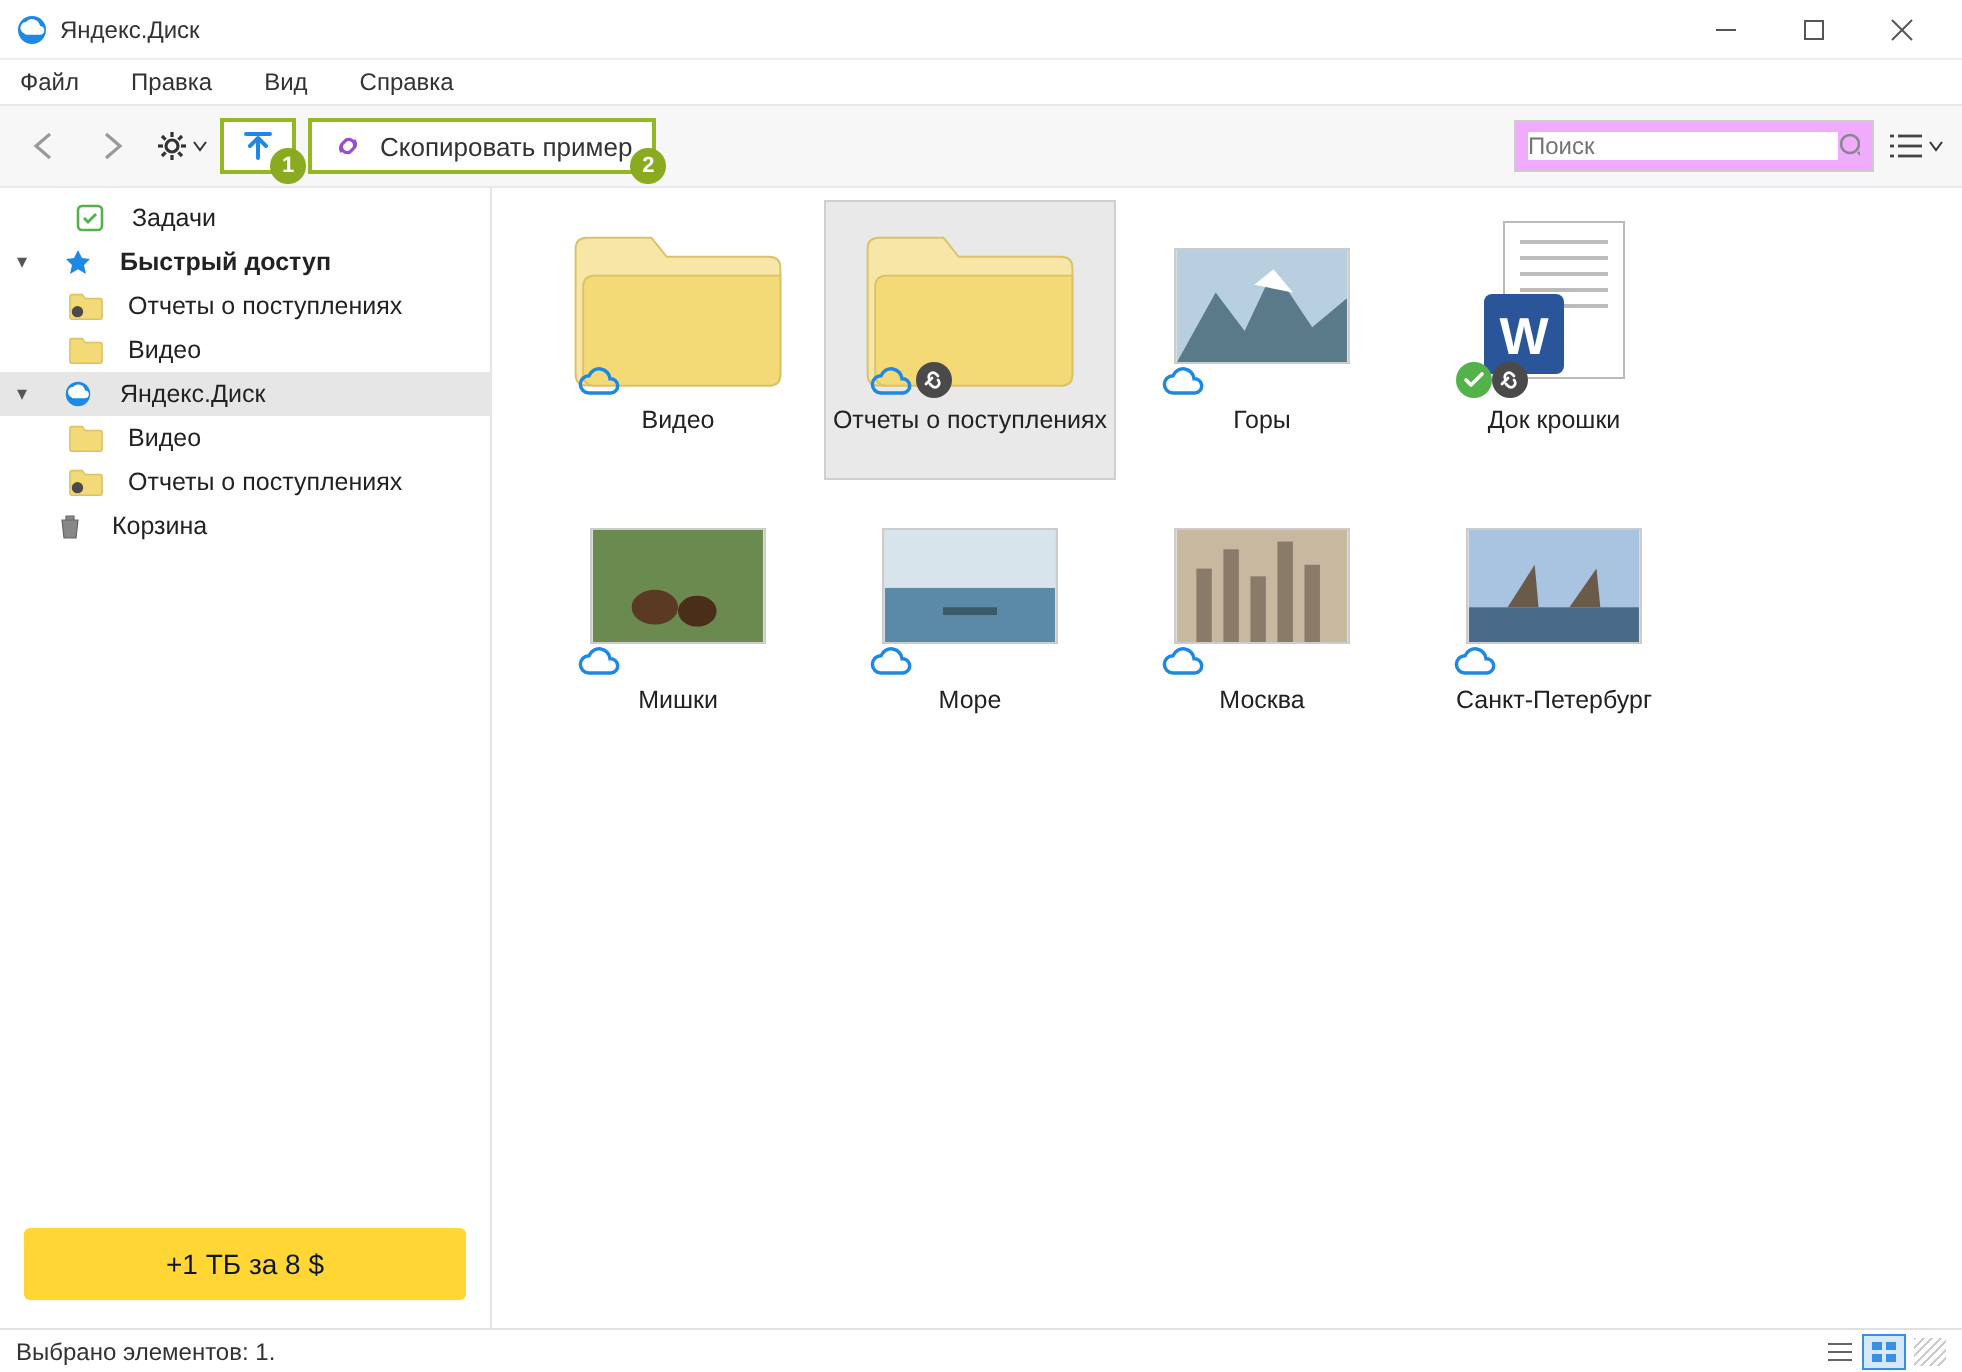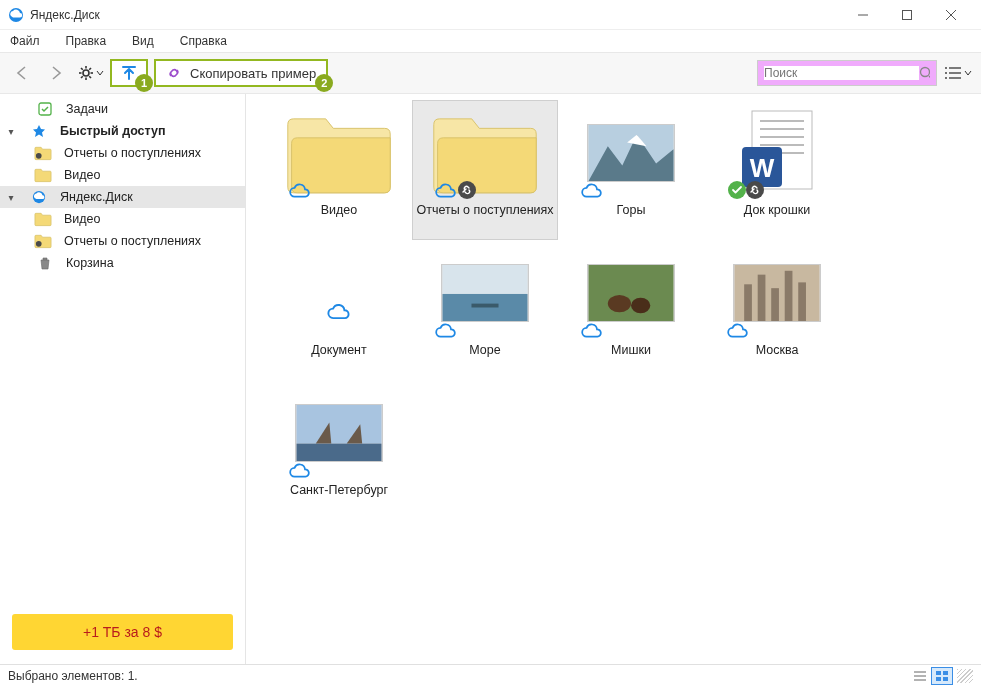--- a/index.html
+++ b/index.html
@@ -23,21 +23,21 @@
   .viewbtn{width:30px; height:26px; display:flex; align-items:center; justify-content:center; color:#555;}
   .body { flex:1; display:flex; overflow:hidden;}
   .sidebar { width:246px; border-right:1px solid #e5e5e5; display:flex; flex-direction:column; padding-top:4px;}
   .tree { flex:1; overflow:auto;}
   .node { height:22px; display:flex; align-items:center; gap:12px; padding-right:6px; white-space:nowrap; font-size:12.5px; color:#222;}
   .node.sel{background:#e6e6e6;}
   .node .twisty{width:14px; display:flex; justify-content:center; color:#555; font-size:10px;}
   .node .ic{width:18px; height:18px; display:flex; align-items:center; justify-content:center;}
   .sidebar-footer{padding:10px 12px 14px;}
   .avail{font-size:12.5px; color:#333; margin-bottom:8px;}
-  .promo{background:#ffd633; color:#b91c1c; text-align:center; padding:10px 6px; font-size:14px; border-radius:3px;}
+  .promo{background:#ffd633; color:#0f172a; text-align:center; padding:10px 6px; font-size:14px; border-radius:3px;}
   .content{flex:1; overflow:auto; padding:6px 20px 10px 20px;}
   .grid{display:flex; flex-wrap:wrap; gap:0 0;}
   .item{width:146px; height:140px; display:flex; flex-direction:column; align-items:center; justify-content:flex-start; padding-top:6px; border:1px solid transparent;}
   .item.selected{background:#e9e9e9; border-color:#cfcfcf;}
   .thumb{width:110px; height:92px; position:relative; display:flex; align-items:center; justify-content:center;}
   .cloud{position:absolute; left:4px; bottom:0px;}
   .label{font-size:12.5px; color:#222; text-align:center; margin-top:4px; max-width:140px;}
   .statusbar{height:22px; border-top:1px solid #e0e0e0; display:flex; align-items:center; padding:0 8px; font-size:12px; color:#333;}
   .statusbar .spacer{flex:1;}
   .sbicon{width:22px; height:18px; display:flex; align-items:center; justify-content:center; border:1px solid transparent;}
@@ -240,21 +240,21 @@
       </div>
       <div class="node" style="padding-left:34px">
         <span class="ic">
             <svg width="18" height="16" viewBox="0 0 19 16">
               <use href="#folder-s"></use>
               <circle cx="5" cy="11" r="3" fill="#4a4a4a"></circle>
             </svg>
           </span>
         <span>Отчеты о поступлениях</span>
       </div>
-      <div class="node" style="padding-left:10px">
+      <div class="node" style="">
         <span class="twisty"></span>
         <span class="ic">
             <svg width="14" height="14">
               <path d="M3 4 h8 l-1 9 h-6 Z M5 4 V2 h4 v2" fill="#888" stroke="#666" stroke-width="0.6"></path>
             </svg>
           </span>
         <span>Корзина</span>
       </div>
     </div>
     <div class="sidebar-footer">
@@ -335,62 +335,52 @@
             </span>
           <span style="position:absolute;left:24px;bottom:0">
               <svg width="18" height="18" viewBox="0 0 18 18">
                 <use href="#link-badge"></use>
               </svg>
             </span>
         </div>
         <div class="label">Док крошки</div>
       </div>
 
-      <div class="item">
-        <div class="thumb">
-          <span class="cloud" style="left:50%;transform:translateX(-50%);bottom:18px">
-              <svg width="26" height="20" viewBox="0 0 22 16">
-                <use href="#cloud-blue"></use>
-              </svg>
-            </span>
-        </div>
-        <div class="label">Документ</div>
-      </div>
-
+
+
+      <div class="item">
+        <div class="thumb">
+          <svg class="mockimg" viewBox="0 0 88 58">
+              <rect width="88" height="58" fill="#6b8a50"></rect>
+              <ellipse cx="32" cy="40" rx="12" ry="9" fill="#5a3a22"></ellipse>
+              <ellipse cx="54" cy="42" rx="10" ry="8" fill="#4a2e1a"></ellipse>
+            </svg>
+          <span class="cloud">
+              <svg width="24" height="18" viewBox="0 0 22 16">
+                <use href="#cloud-blue"></use>
+              </svg>
+            </span>
+        </div>
+        <div class="label">Мишки</div>
+      </div>
 
       <div class="item">
         <div class="thumb">
           <svg class="mockimg" viewBox="0 0 88 58">
               <rect width="88" height="30" fill="#d8e4ec"></rect>
               <rect y="30" width="88" height="28" fill="#5a8aa8"></rect>
               <rect x="30" y="40" width="28" height="4" fill="#3a5a6a"></rect>
             </svg>
           <span class="cloud">
               <svg width="24" height="18" viewBox="0 0 22 16">
                 <use href="#cloud-blue"></use>
               </svg>
             </span>
         </div>
         <div class="label">Море</div>
-      </div>
-
-      <div class="item">
-        <div class="thumb">
-          <svg class="mockimg" viewBox="0 0 88 58">
-              <rect width="88" height="58" fill="#6b8a50"></rect>
-              <ellipse cx="32" cy="40" rx="12" ry="9" fill="#5a3a22"></ellipse>
-              <ellipse cx="54" cy="42" rx="10" ry="8" fill="#4a2e1a"></ellipse>
-            </svg>
-          <span class="cloud">
-              <svg width="24" height="18" viewBox="0 0 22 16">
-                <use href="#cloud-blue"></use>
-              </svg>
-            </span>
-        </div>
-        <div class="label">Мишки</div>
       </div>
 
       <div class="item">
         <div class="thumb">
           <svg class="mockimg" viewBox="0 0 88 58">
               <rect width="88" height="58" fill="#c8b8a0"></rect>
               <g fill="#8a7a68">
                 <rect x="10" y="20" width="8" height="38"></rect>
                 <rect x="24" y="10" width="8" height="48"></rect>
                 <rect x="38" y="24" width="8" height="34"></rect>

